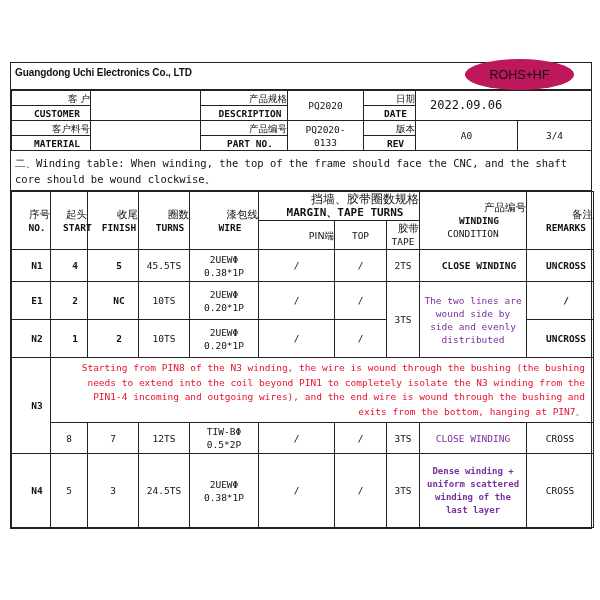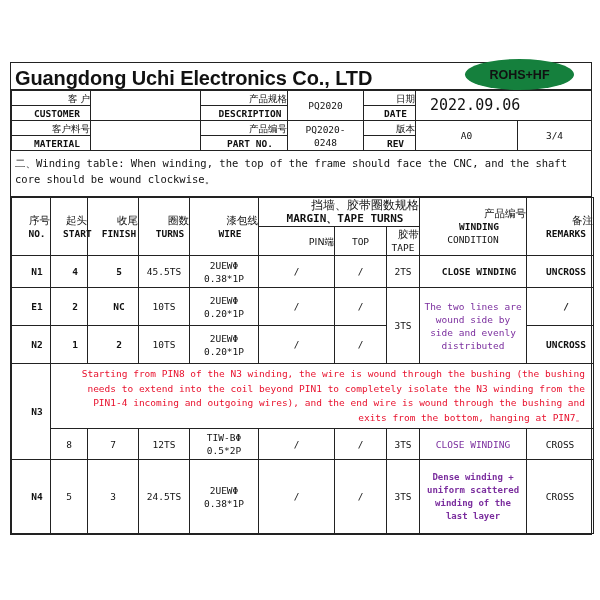--- a/index.html
+++ b/index.html
@@ -1,25 +1,25 @@
 <!DOCTYPE html>
 <html><head>
 <meta charset="utf-8">
 <style>
   html, body { margin:0; padding:0; background:#ffffff; }
   body { width:600px; height:600px; position:relative; overflow:hidden; font-family:"DejaVu Sans Mono","Liberation Mono",monospace; color:#111; }
   .sheet { position:absolute; left:10px; top:62px; width:582px; border:1.5px solid #222; box-sizing:border-box; }
   .title-row { height:26px; border-bottom:1px solid #222; position:relative; }
-  .company { position:absolute; left:4px; top:4px; font-family:"Liberation Sans",sans-serif; font-weight:bold; font-size:20px; color:#111; letter-spacing:-0.1px; }
-  .rohs { position:absolute; left:454px; top:-4px; width:109px; height:31px; border-radius:50%; background:#15803d; display:flex; align-items:center; justify-content:center; font-family:"Liberation Sans",sans-serif; font-weight:bold; font-size:12.5px; color:#111; }
+  .company { position:absolute; left:4px; top:4px; font-family:"Liberation Sans",sans-serif; font-weight:bold; font-size:10px; color:#111; letter-spacing:-0.1px; }
+  .rohs { position:absolute; left:454px; top:-4px; width:109px; height:31px; border-radius:50%; background:#be185d; display:flex; align-items:center; justify-content:center; font-family:"Liberation Sans",sans-serif; font-weight:normal; font-size:12.5px; color:#111; }
   table { border-collapse:collapse; width:100%; table-layout:fixed; }
   td { border:1px solid #222; text-align:center; vertical-align:middle; padding:0; font-size:9.5px; line-height:13px; }
   .hdr td { height:14px; font-size:9.5px; }
   .cn { font-family:"DejaVu Sans",sans-serif; font-size:10.5px;text-align:right; }
-  .note-row { padding:4px 4px 9px 4px; font-size:10.5px; line-height:16px; border-bottom:1px solid #222; text-align:left; }
+  .note-row { padding:4px 4px 3px 4px; font-size:10.5px; line-height:16px; border-bottom:1px solid #222; text-align:left; }
   .wt td { font-size:9.5px; }
   .purple { color:#7b2e9e;margin-left:33px; }
   .bold { font-weight:bold;padding-left:12px; }
   .n3-text { text-align:right; padding:3px 8px; font-size:10.3px; line-height:14.5px; color:#e8112d; }
 </style>
 </head>
 <body>
 
 <div class="sheet">
   <div class="title-row">
@@ -39,34 +39,34 @@
         <col style="width:102px">
         <col style="width:74px">
     </colgroup>
     <tbody>
         <tr>
       <td class="cn">客 户</td>
       <td rowspan="2"></td>
       <td class="cn">产品规格</td>
       <td rowspan="2">PQ2020</td>
       <td class="cn">日期</td>
-      <td rowspan="2" colspan="2" style="text-align:left;padding-left:14px;font-size:15px;">2022.09.06</td>
+      <td rowspan="2" colspan="2" style="text-align:left;padding-left:14px;font-size:12px;">2022.09.06</td>
     </tr>
     <tr>
       <td class="bold">CUSTOMER</td>
       <td class="bold">DESCRIPTION</td>
       <td class="bold">DATE</td>
     </tr>
     <tr>
       <td class="cn">客户料号</td>
       <td rowspan="2"></td>
       <td class="cn">产品编号</td>
       <td rowspan="2">
             <div>PQ2020-</div>
-            <div>0248</div>
+            <div>0133</div>
           </td>
       <td class="cn">版本</td>
       <td rowspan="2">A0</td>
       <td rowspan="2">3/4</td>
     </tr>
     <tr>
       <td class="bold">MATERIAL</td>
       <td class="bold">PART NO.</td>
       <td class="bold">REV</td>
     </tr>

